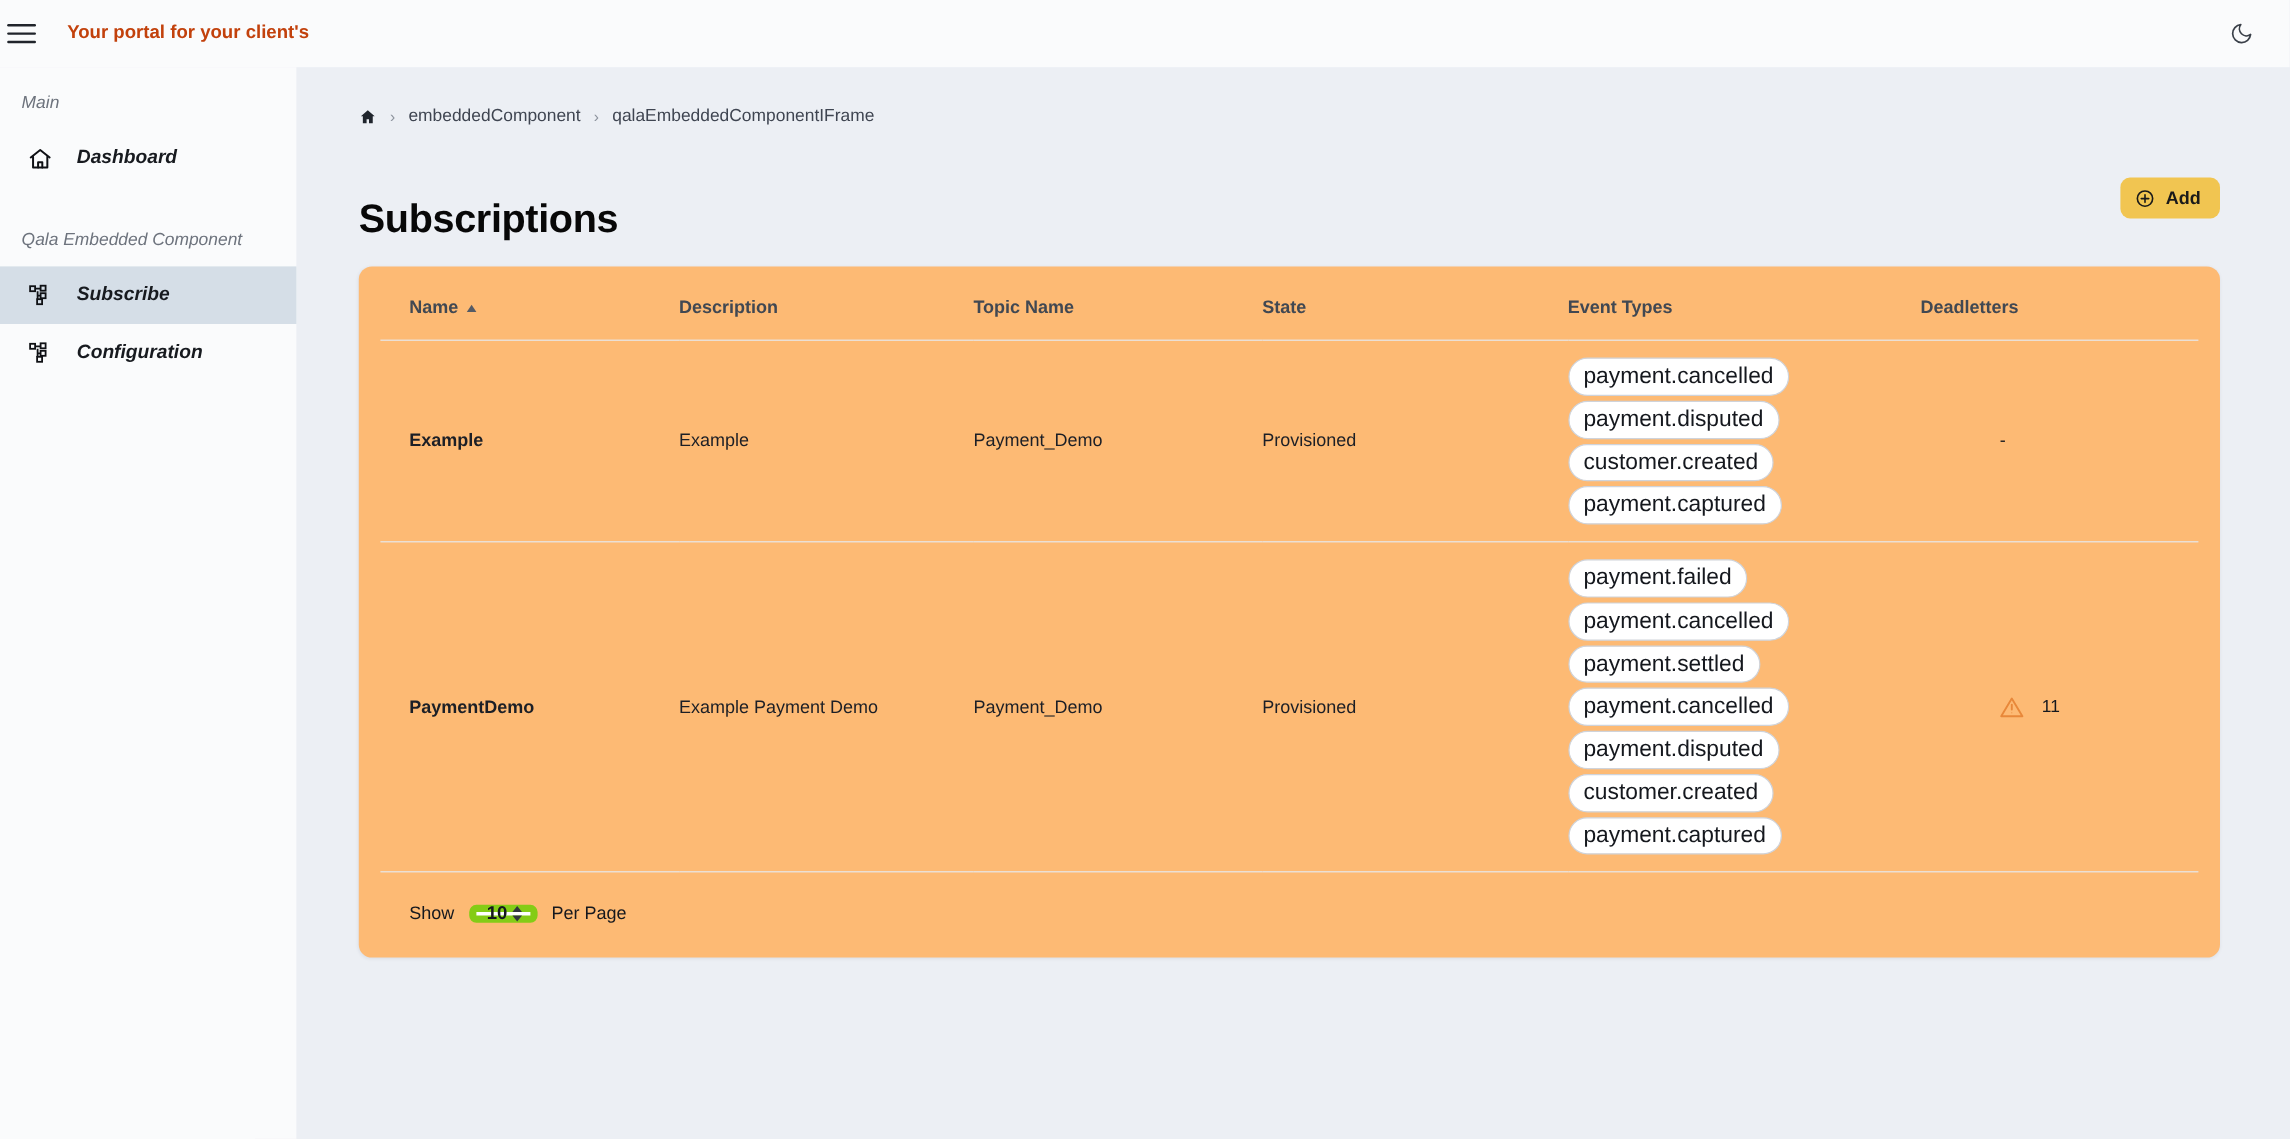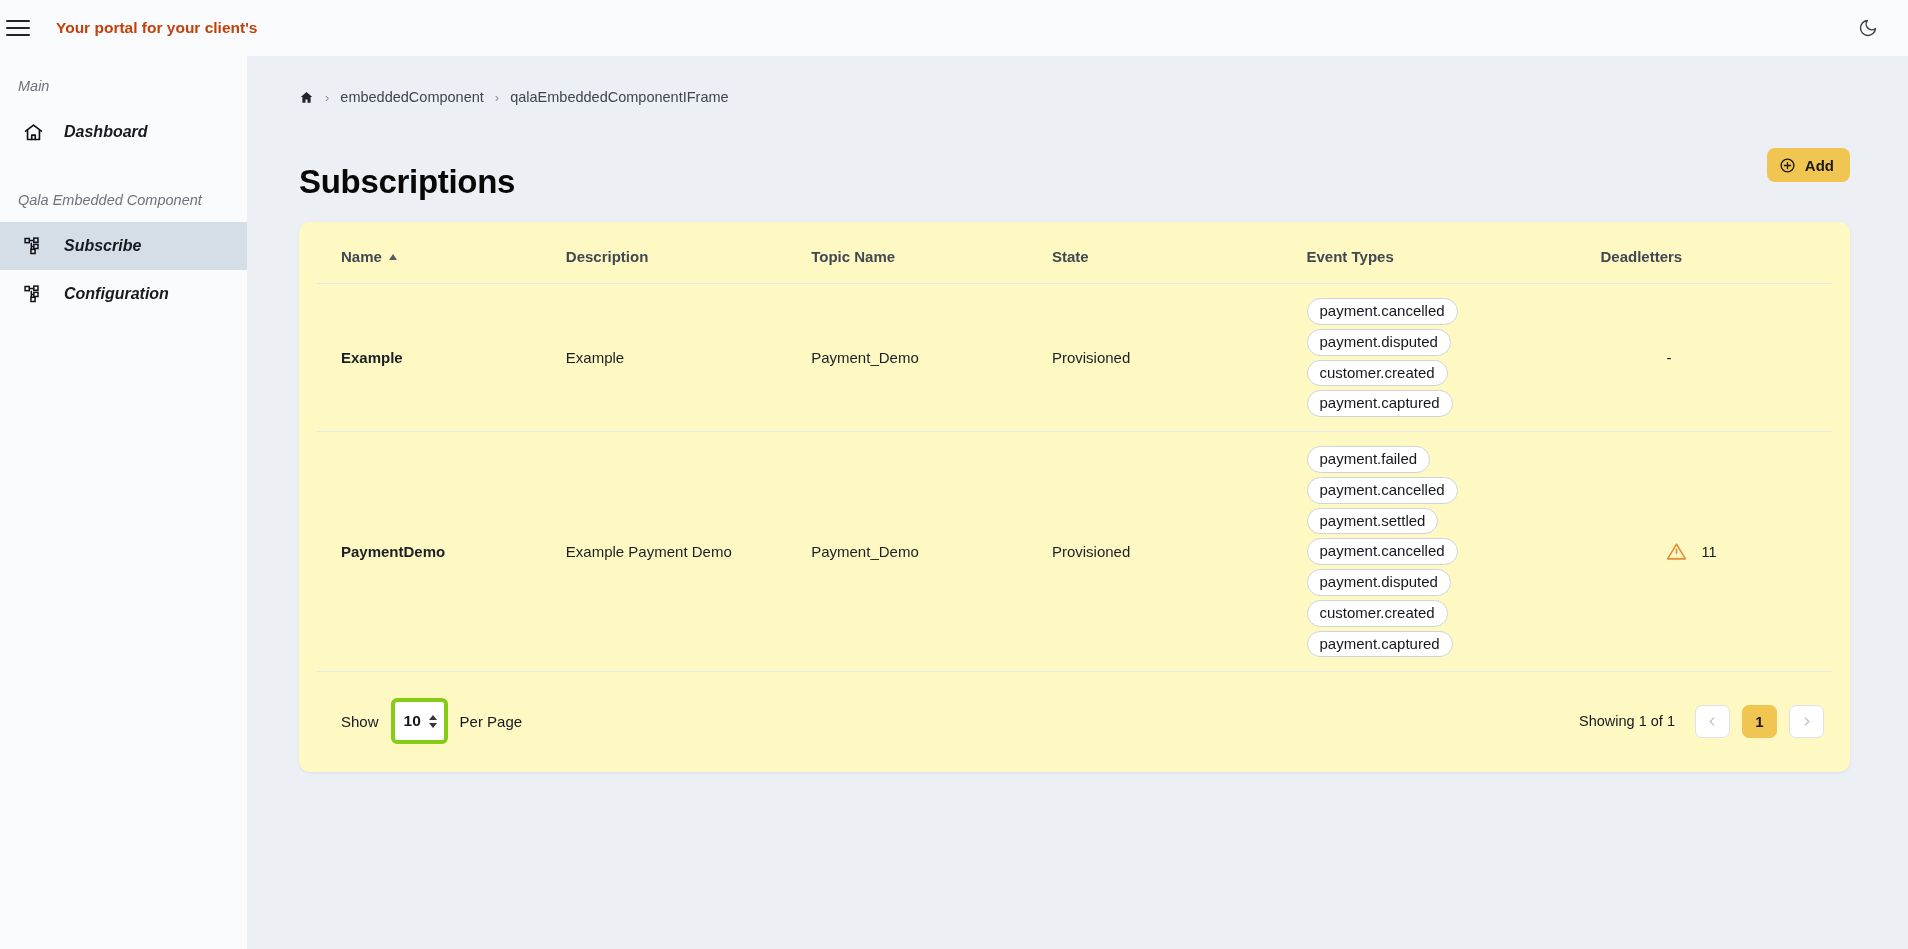--- a/index.html
+++ b/index.html
@@ -186,21 +186,21 @@
     gap: 9px;
     font-size: 15px;
     font-weight: bold;
     color: #1a1a1a;
     cursor: pointer;
     font-family: "Liberation Sans", sans-serif;
   }
 
   .card {
     margin: 21px 58px 0 52px;
-    background: #fef9c3;
+    background: #fdba74;
     border-radius: 11px;
     box-shadow: 0 1px 3px rgba(20,30,50,.07);
     padding: 0 18px;
   }
   table { width: 100%; border-collapse: collapse; }
   thead th {
     text-align: left;
     font-size: 15px;
     font-weight: bold;
     color: #414852;
@@ -227,41 +227,41 @@
   .col-topic { width: 208px; }
   .col-state { width: 220px; }
   .col-events { width: 254px; }
   .col-dead { width: 200px; }
 
   .chips { display: flex; flex-direction: column; align-items: flex-start; gap: 4px; }
   .chip {
     border: 1px solid #cfd3da;
     border-radius: 999px;
     padding: 3px 12px;
-    font-size: 15px;
+    font-size: 19px;
     color: #15181e;
     background: #fff;
     white-space: nowrap;
     line-height: 1.25;
   }
   .dead-cell { display: flex; align-items: center; gap: 14px; padding-left: 66px; }
   .dead-count { font-size: 14.5px; font-weight: normal; color: #15181e; }
   .dead-dash { padding-left: 66px; color: #15181e; font-size: 15px; }
 
   
   .table-footer {
     display: flex;
     align-items: center;
     justify-content: space-between;
     padding: 26px 8px 28px 24px;
   }
   .show-group { display: flex; align-items: center; gap: 12px; font-size: 15px; color: #15181e; }
   .per-page-select {
-    width: 57px; height: 46px;
-    border: 4px solid #84cc16;
+    width: 57px; height: 15px;
+    border: 6px solid #84cc16;
     border-radius: 6px;
     display: flex;
     align-items: center;
     justify-content: space-between;
     padding: 0 7px 0 9px;
     font-size: 15.5px;
     font-weight: bold;
     color: #15181e;
     background: #fff;
     cursor: pointer;
@@ -452,29 +452,15 @@
         <span>Show</span>
         <div class="per-page-select">
           <span>10</span>
           <span class="stepper">
               <i class="up"></i>
               <i class="down"></i>
             </span>
         </div>
         <span>Per Page</span>
       </div>
-      <div class="pager">
-        <span class="showing">Showing 1 of 1</span>
-        <div class="pg-btn">
-          <svg width="11" height="11" viewBox="0 0 24 24" fill="none" stroke="#b9bec6" stroke-width="2.6" stroke-linecap="round" stroke-linejoin="round">
-              <path d="M15 4 7 12l8 8"></path>
-            </svg>
-        </div>
-        <div class="pg-btn current">1</div>
-        <div class="pg-btn">
-          <svg width="11" height="11" viewBox="0 0 24 24" fill="none" stroke="#b9bec6" stroke-width="2.6" stroke-linecap="round" stroke-linejoin="round">
-              <path d="M9 4l8 8-8 8"></path>
-            </svg>
-        </div>
-      </div>
     </div>
   </div>
 </div>
 
 </body></html>

